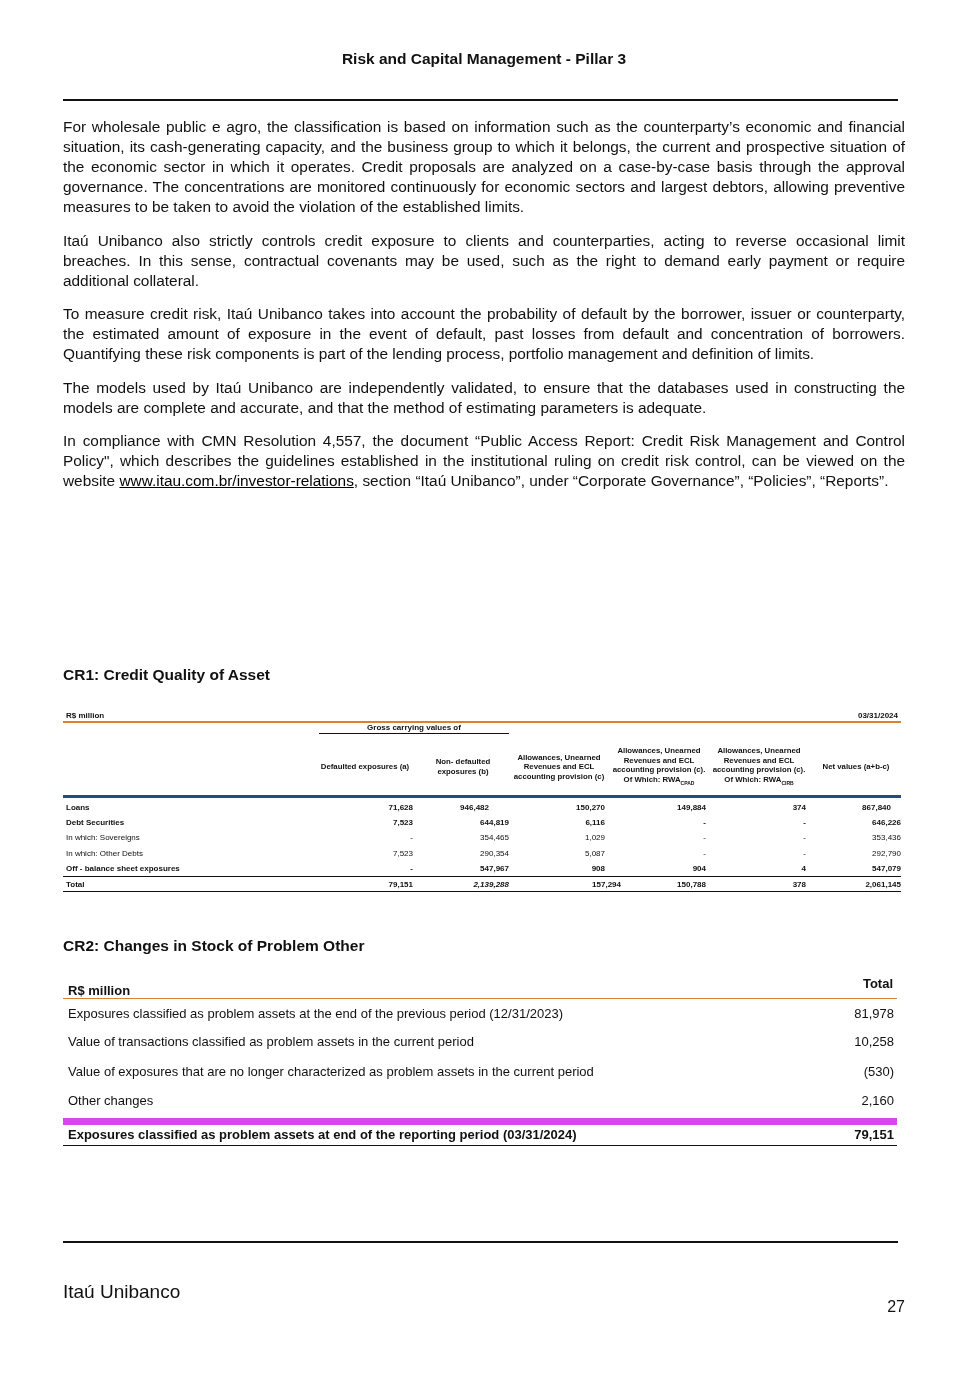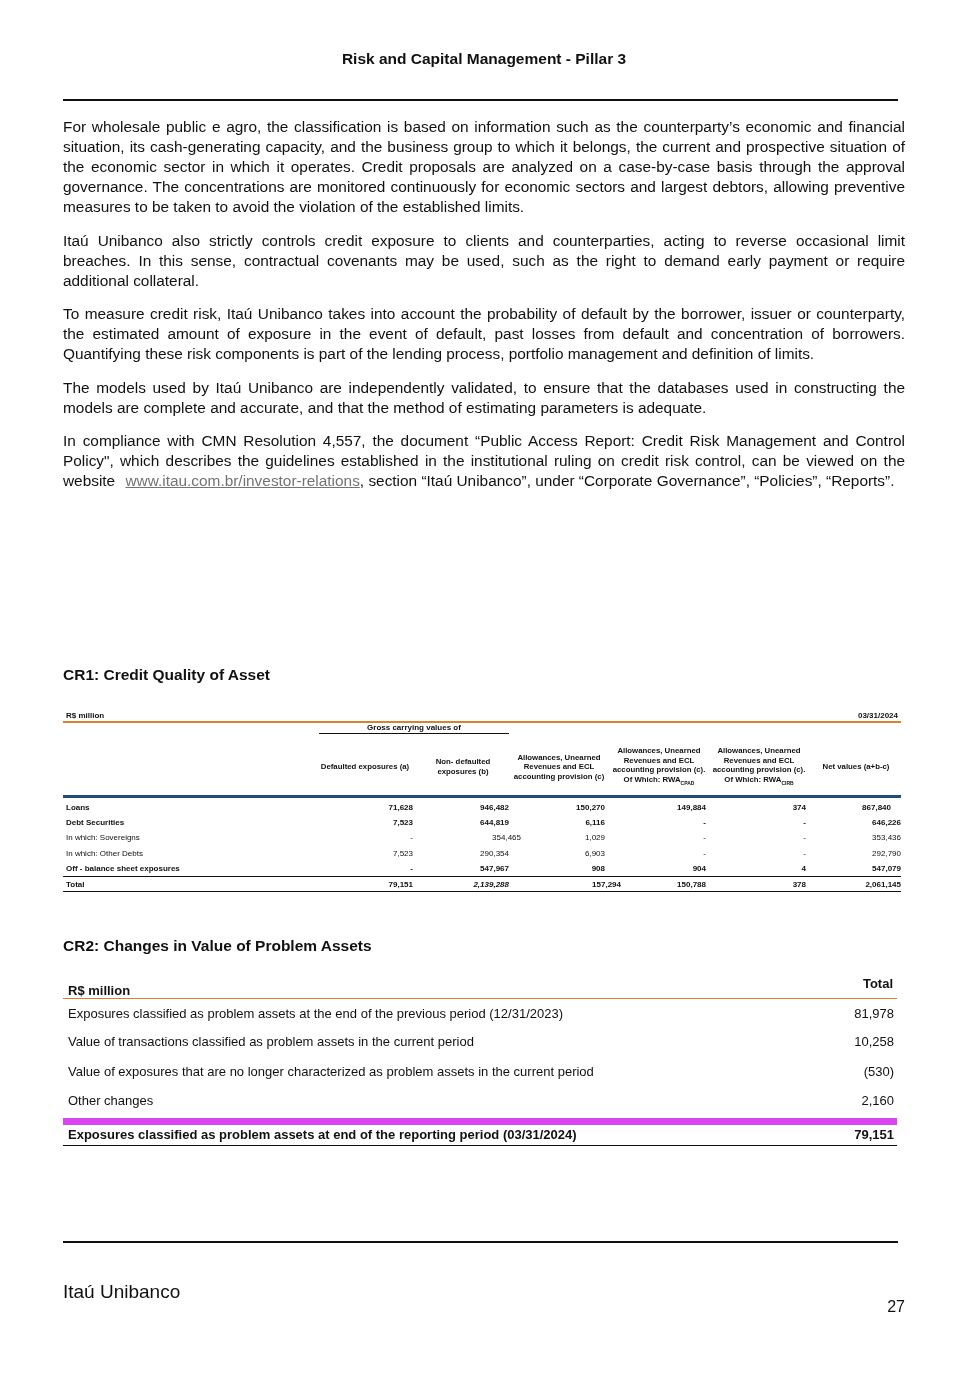--- a/index.html
+++ b/index.html
@@ -15,21 +15,21 @@
     .rule {
       position: absolute; left: 63px; width: 835px; height: 2px; background: #111;
     }
     .body-text {
       position: absolute; left: 63px; width: 842px;
       font-size: 15.4px; line-height: 20px; text-align: justify;
       font-stretch: condensed;
       transform-origin: 0 0;
     }
     .body-text p { margin-bottom: 13.5px; text-align: justify; }
-    .body-text a { color: #737373; text-decoration: underline; margin-left: 6px; }
+    .body-text a { color: #000000; text-decoration: underline; }
     .section-title {
       position: absolute; left: 63px; font-size: 15.5px; font-weight: bold;
     }
     
     .cr1 {
       position: absolute; left: 63px; top: 704px; width: 838px;
       font-size: 8px;
     }
     .cr1 .topline { display: flex; justify-content: space-between; font-weight: bold; height: 16px; align-items: flex-end; padding: 0 3px; }
     .cr1 .orange-rule { height: 2px; background: #d9822b; margin-top: 1px; }
@@ -91,49 +91,49 @@
         <span><span>Allowances, Unearned Revenues and ECL accounting provision (c). Of Which: RWA</span><sub>CIRB</sub></span>
       </div>
     <div class="hcol" style="left:748px;width:90px;">Net values (a+b-c)</div>
   </div>
   <div class="blue-rule"></div>
   <div style="height:2px;"></div>
   <div id="cr1-rows">
       <div class="row bold">
         <span class="lbl">Loans</span>
         <span class="v" style="right: 488px;">71,628</span>
-        <span class="v" style="right: 392px; text-align: center;">946,482</span>
+        <span class="v" style="right: 412px; text-align: center;">946,482</span>
         <span class="v" style="right: 296px;">150,270</span>
         <span class="v" style="right: 195px;">149,884</span>
         <span class="v" style="right: 95px;">374</span>
         <span class="v" style="right: 10px;">867,840</span>
       </div>
       <div class="row bold">
         <span class="lbl">Debt Securities</span>
         <span class="v" style="right: 488px;">7,523</span>
         <span class="v" style="right: 392px;">644,819</span>
         <span class="v" style="right: 296px;">6,116</span>
         <span class="v" style="right: 195px;">-</span>
         <span class="v" style="right: 95px;">-</span>
         <span class="v" style="right: 0px;">646,226</span>
       </div>
       <div class="row ">
         <span class="lbl">In which: Sovereigns</span>
         <span class="v" style="right: 488px;">-</span>
-        <span class="v" style="right: 380px;">354,465</span>
+        <span class="v" style="right: 392px;">354,465</span>
         <span class="v" style="right: 296px;">1,029</span>
         <span class="v" style="right: 195px;">-</span>
         <span class="v" style="right: 95px;">-</span>
         <span class="v" style="right: 0px;">353,436</span>
       </div>
       <div class="row ">
         <span class="lbl">In which: Other Debts</span>
         <span class="v" style="right: 488px;">7,523</span>
         <span class="v" style="right: 392px;">290,354</span>
-        <span class="v" style="right: 296px;">6,903</span>
+        <span class="v" style="right: 296px;">5,087</span>
         <span class="v" style="right: 195px;">-</span>
         <span class="v" style="right: 95px;">-</span>
         <span class="v" style="right: 0px;">292,790</span>
       </div>
       <div class="row bold">
         <span class="lbl">Off - balance sheet exposures</span>
         <span class="v" style="right: 488px;">-</span>
         <span class="v" style="right: 392px;">547,967</span>
         <span class="v" style="right: 296px;">908</span>
         <span class="v" style="right: 195px;">904</span>
@@ -145,21 +145,21 @@
         <span class="v" style="right: 488px;">79,151</span>
         <span class="v" style="right: 392px; font-style: italic;">2,139,288</span>
         <span class="v" style="right: 280px;">157,294</span>
         <span class="v" style="right: 195px;">150,788</span>
         <span class="v" style="right: 95px;">378</span>
         <span class="v" style="right: 0px;">2,061,145</span>
       </div>
     </div>
 </div>
 
-<div class="section-title" style="top:937px;">CR2: Changes in Value of Problem Assets</div>
+<div class="section-title" style="top:937px;">CR2: Changes in Stock of Problem Other</div>
 
 <div class="cr2">
   <div class="head">
     <span class="unit">R$ million</span>
     <span class="tot">Total</span>
   </div>
   <div class="orange-rule"></div>
   <div id="cr2-rows">
       <div class="row first">
         <span>Exposures classified as problem assets at the end of the previous period  (12/31/2023)</span>

